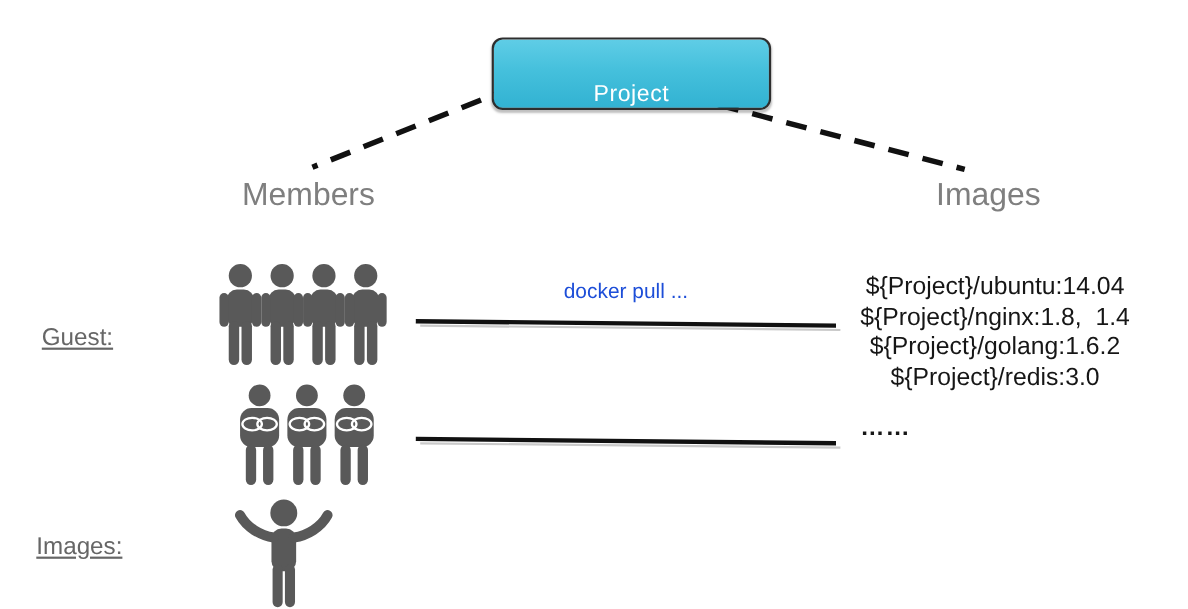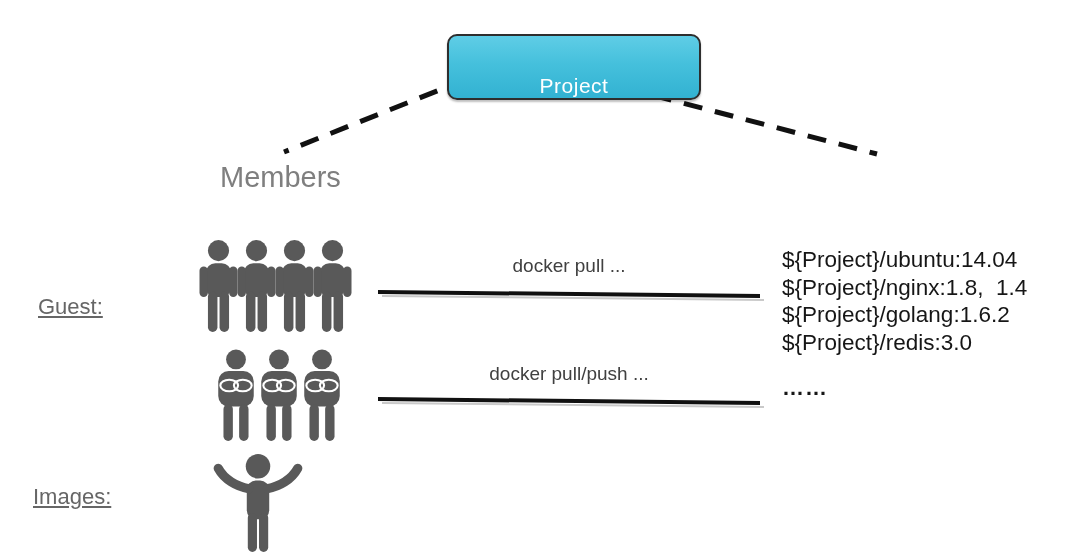--- a/index.html
+++ b/index.html
@@ -26,25 +26,25 @@
   .guest-label{left:38px;top:262px;margin-top:32px;}
   .developer-label{left:28px;top:372px;}
   .admin-label{left:33px;top:484px;}
   .icon-group{position:absolute;display:flex;align-items:flex-end;}
   .guest-icons{left:197px;top:239px;}
   .developer-icons{left:212px;top:349px;}
   .admin-icon{left:210px;top:452px;}
   .icon-group svg + svg{margin-left:-5px;}
   .action-label{
     position:absolute;left:378px;width:382px;text-align:center;
-    color:#404040;font-size:19px;
+    color:#1d4ed8;font-size:19px;
   }
   .guest-action{top:255px;}
   .developer-action{top:363px;}
-  .image-list{position:absolute;left:782px;top:246px;color:#161616;font-size:22.5px;}
+  .image-list{position:absolute;left:782px;top:246px;color:#161616;font-size:22.5px;text-align:center;}
   .img-line{white-space:pre;line-height:27.5px;}
   .more-ellipsis{position:absolute;left:782px;top:375px;color:#161616;font-size:22px;font-weight:bold;letter-spacing:1px;}
   .hidden-defs{position:absolute;width:0;height:0;}
 </style>
 </head>
 <body>
 
 <div class="canvas">
 
   <svg class="hidden-defs" aria-hidden="true">
@@ -83,20 +83,21 @@
     <line x1="378" y1="292" x2="760" y2="296" stroke="#111111" stroke-width="4"></line>
     <line x1="382" y1="403" x2="764" y2="407" stroke="#c9c9c9" stroke-width="2"></line>
     <line x1="378" y1="399" x2="760" y2="403" stroke="#111111" stroke-width="4"></line>
   </svg>
 
   <div class="project-box">
     <span>Project</span>
   </div>
 
   <div class="branch-label members-label">Members</div>
+  <div class="branch-label images-label">Images</div>
 
   <div class="row-label guest-label">Guest:</div>
   <div class="icon-group guest-icons">
     <svg width="43" height="95" viewBox="0 0 40 90">
         <use href="#p-stand"></use>
       </svg>
     <svg width="43" height="95" viewBox="0 0 40 90">
         <use href="#p-stand"></use>
       </svg>
     <svg width="43" height="95" viewBox="0 0 40 90">
@@ -118,21 +119,20 @@
     <svg width="48" height="94" viewBox="0 0 42 90">
         <use href="#p-cross"></use>
       </svg>
     <svg width="48" height="94" viewBox="0 0 42 90">
         <use href="#p-cross"></use>
       </svg>
     <svg width="48" height="94" viewBox="0 0 42 90">
         <use href="#p-cross"></use>
       </svg>
   </div>
-  <div class="action-label developer-action">docker pull/push ...</div>
   <div class="more-ellipsis">……</div>
 
   <div class="row-label admin-label">Images:</div>
   <div class="icon-group admin-icon">
     <svg width="96" height="102" viewBox="0 0 94 100">
         <use href="#p-open"></use>
       </svg>
   </div>
 
 </div>

